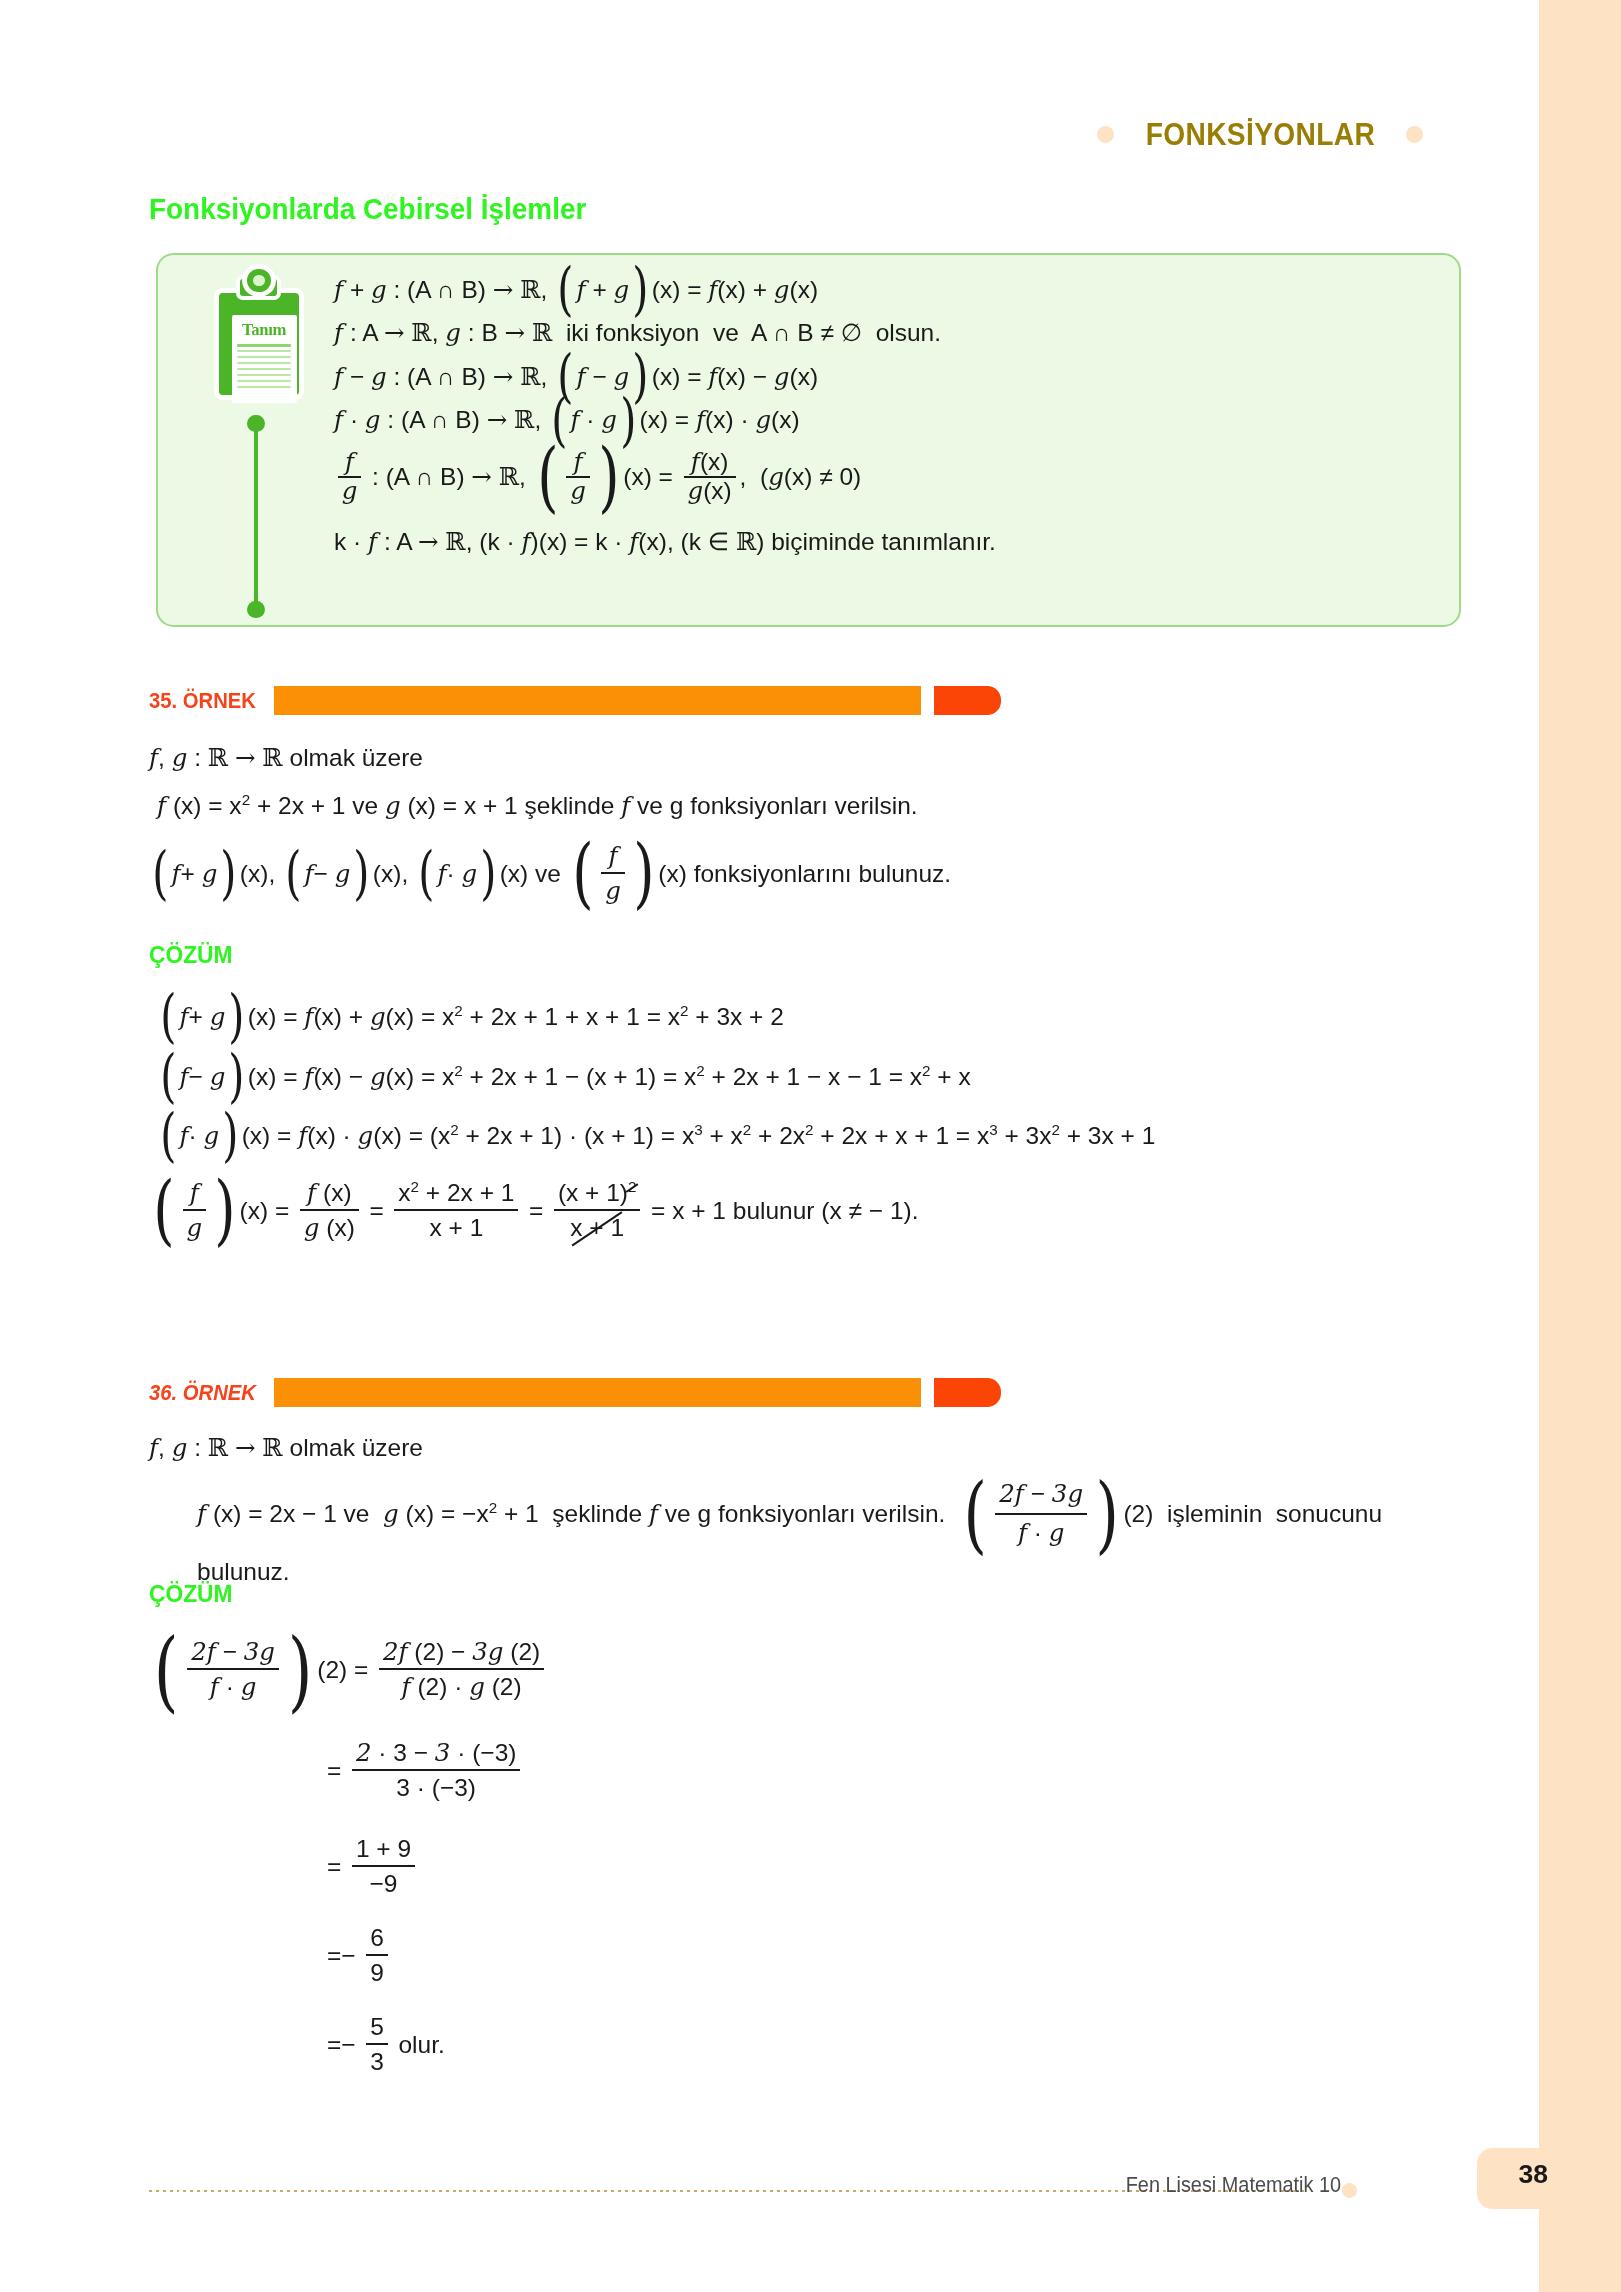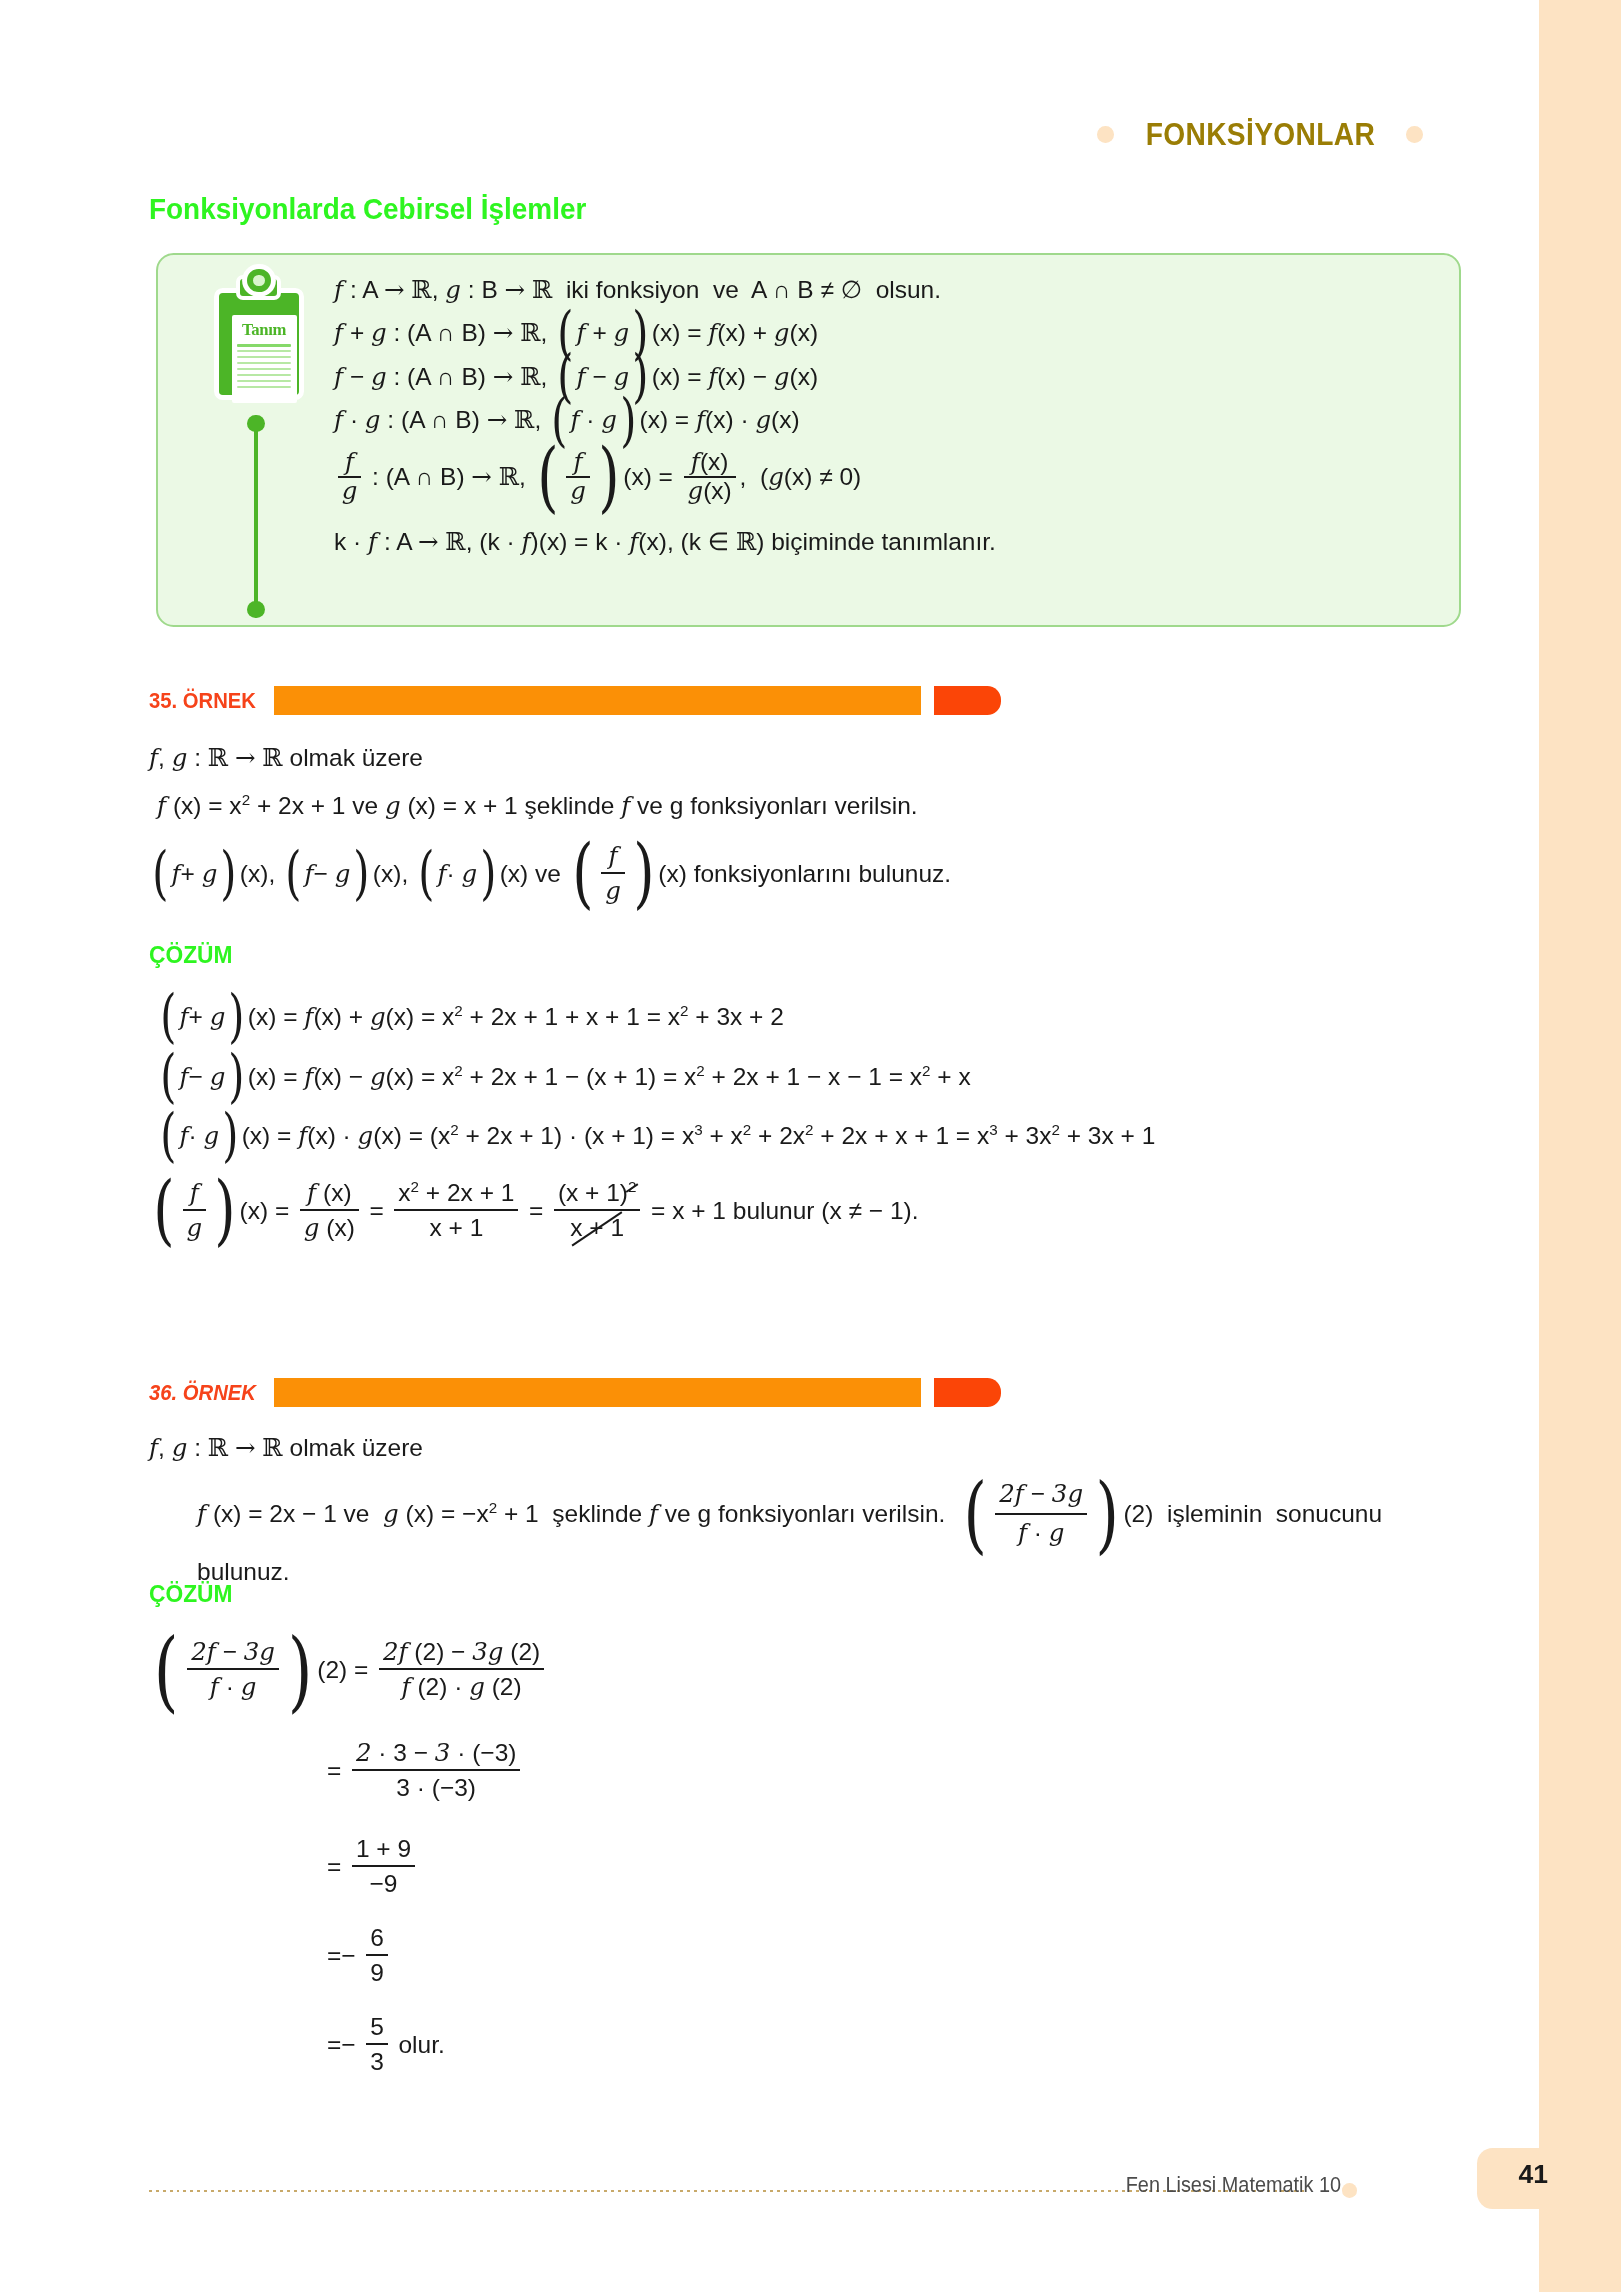--- a/index.html
+++ b/index.html
@@ -269,24 +269,24 @@
           </div>
         </div>
         <div class="clip-top"></div>
         <div class="clip-ring"></div>
       </div>
       <div class="stem"></div>
     </div>
 
     <div class="def-lines">
       <div class="ln">
+        <span class="it">f</span> + <span class="it">g</span> : (A ∩ B) <span class="bb">→</span> <span class="bb">ℝ</span>, <span class="paren">(</span><span class="it">f</span> + <span class="it">g</span><span class="paren">)</span>(x) = <span class="it">f</span>(x) + <span class="it">g</span>(x)
+      </div>
+      <div class="ln">
         <span class="it">f</span> : A <span class="bb">→</span> <span class="bb">ℝ</span>, <span class="it">g</span> : B <span class="bb">→</span> <span class="bb">ℝ</span>&nbsp; iki fonksiyon&nbsp; ve&nbsp; A ∩ B ≠ ∅&nbsp; olsun.
-      </div>
-      <div class="ln">
-        <span class="it">f</span> + <span class="it">g</span> : (A ∩ B) <span class="bb">→</span> <span class="bb">ℝ</span>, <span class="paren">(</span><span class="it">f</span> + <span class="it">g</span><span class="paren">)</span>(x) = <span class="it">f</span>(x) + <span class="it">g</span>(x)
       </div>
       <div class="ln">
         <span class="it">f</span> − <span class="it">g</span> : (A ∩ B) <span class="bb">→</span> <span class="bb">ℝ</span>, <span class="paren">(</span><span class="it">f</span> − <span class="it">g</span><span class="paren">)</span>(x) = <span class="it">f</span>(x) − <span class="it">g</span>(x)
       </div>
       <div class="ln">
         <span class="it">f</span> · <span class="it">g</span> : (A ∩ B) <span class="bb">→</span> <span class="bb">ℝ</span>, <span class="paren">(</span><span class="it">f</span> · <span class="it">g</span><span class="paren">)</span>(x) = <span class="it">f</span>(x) · <span class="it">g</span>(x)
       </div>
       <div class="ln" style="margin-bottom:21.6px;">
         <span class="frac"><span class="num it">f</span><span class="den it">g</span></span> : (A ∩ B) <span class="bb">→</span> <span class="bb">ℝ</span>, <span class="paren" style="font-size:3.1em;">(</span><span class="frac"><span class="num it">f</span><span class="den it">g</span></span><span class="paren" style="font-size:3.1em;">)</span>(x) = <span class="frac"><span class="num"><span class="it">f</span>(x)</span><span class="den"><span class="it">g</span>(x)</span></span>, &nbsp;(<span class="it">g</span>(x) ≠ 0)
       </div>
@@ -373,14 +373,14 @@
   <div class="mline" style="top:2012px; left:327px;">
     =− <span class="frac"><span class="num">5</span><span class="den">3</span></span> olur.
   </div>
 
   <div class="footer-rule"></div>
   <div class="footer-txt">Fen Lisesi Matematik 10</div>
   <div class="footer-dot"></div>
 </div>
 
 <div class="pagetab"></div>
-<div class="pagenum">41</div>
+<div class="pagenum">38</div>
 
 
 </body></html>

